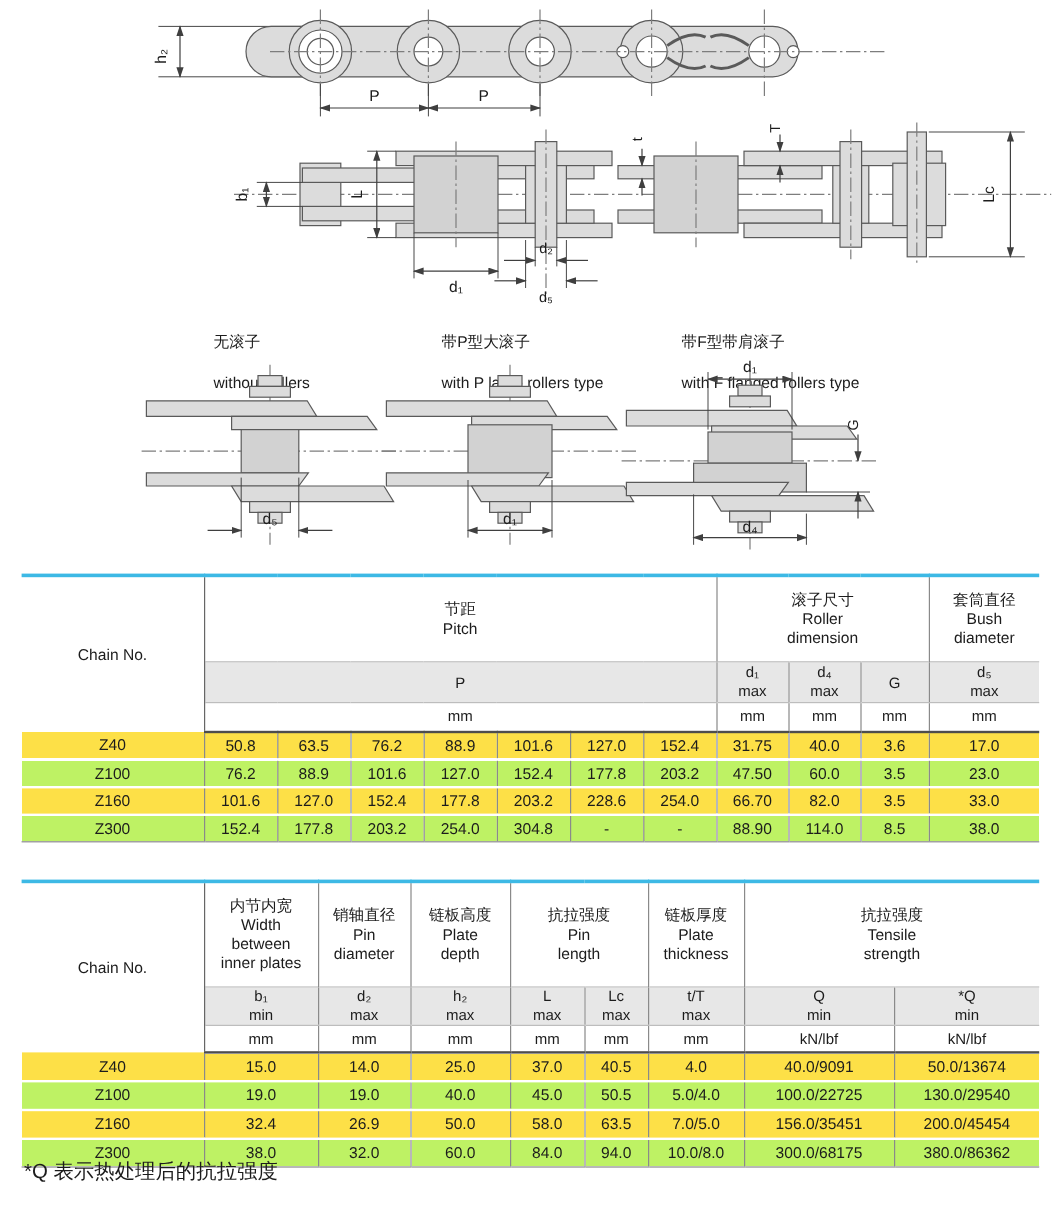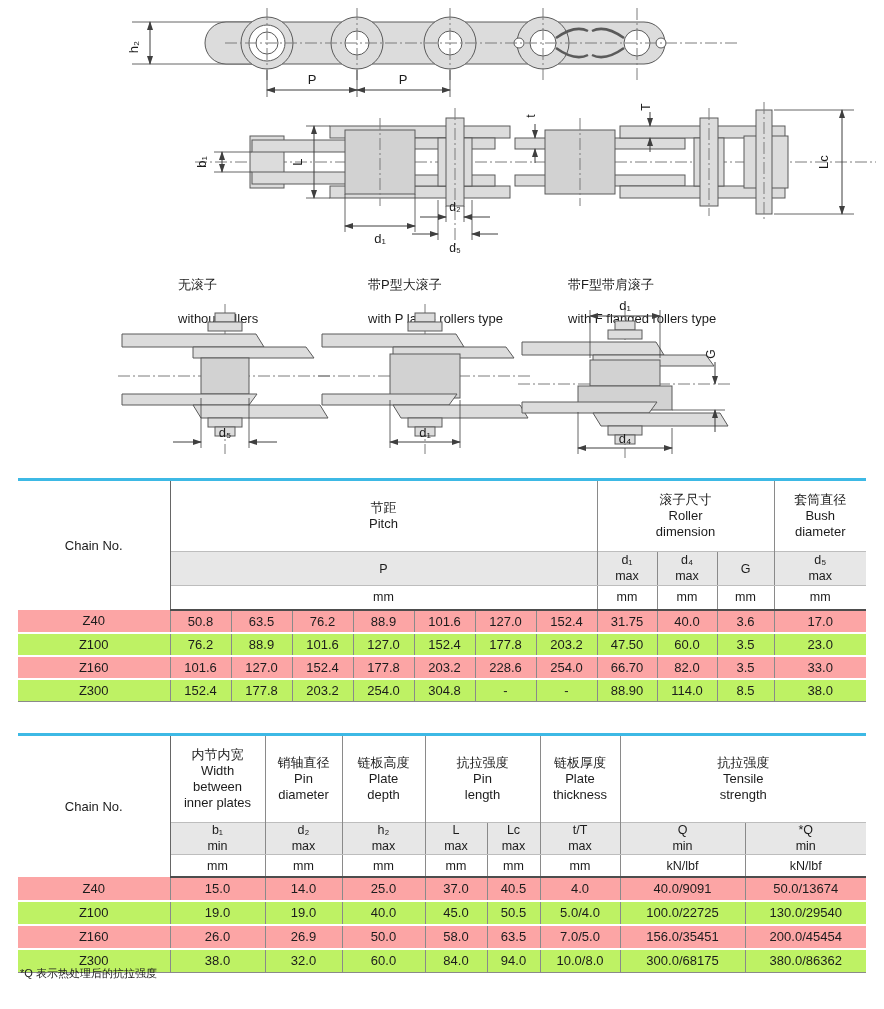--- a/index.html
+++ b/index.html
@@ -21,25 +21,25 @@
   .pre{white-space:pre-line;line-height:1.25;}
   .chain-col{border-right:1.5px solid #666;}
   .bl{border-left:1px solid #8a8a8a;}
   .grayrow td{background:#e7e7e7;border-top:1px solid #bdbdbd;border-bottom:1px solid #bdbdbd;}
   .mmrow td{border-bottom:2px solid #4d4d4d;font-size:12.5px;}
   .hdr1 td{font-size:13px;}
   .sub{font-size:12.5px;}
   .data-tr td{border-bottom:2px solid #ffffff;border-left:1px solid #8a8a8a;height:21px;}
   .t2 .data-tr td{height:22px;}
   .data-tr td:first-child{border-left:none;}
-  .data-tr.odd td{background:#fca5a5;}
+  .data-tr.odd td{background:#fde047;}
   .data-tr.even td{background:#bef264;}
   .data-tr.last td{border-bottom:1px solid #8a8a8a;}
   .tbl{position:absolute;left:18px;}
-  .footnote{position:absolute;left:20px;font-size:11px;line-height:1.35;white-space:pre-line;}
+  .footnote{position:absolute;left:20px;font-size:17px;line-height:1.35;white-space:pre-line;}
 </style>
 </head>
 <body>
 
 <div id="page">
 
   <svg style="left:0;top:0" width="884" height="112" viewBox="0 0 884 112">
     <defs>
       <marker id="ah" markerWidth="10" markerHeight="8" refX="8" refY="3" orient="auto-start-reverse" markerUnits="userSpaceOnUse">
         <path d="M0,0 L9,3 L0,6 Z" fill="#3f3f3f"></path>
@@ -436,21 +436,21 @@
           <td>19.0</td>
           <td>40.0</td>
           <td>45.0</td>
           <td>50.5</td>
           <td>5.0/4.0</td>
           <td>100.0/22725</td>
           <td>130.0/29540</td>
     </tr>
     <tr class="data-tr odd">
       <td>Z160</td>
-          <td>26.0</td>
+          <td>32.4</td>
           <td>26.9</td>
           <td>50.0</td>
           <td>58.0</td>
           <td>63.5</td>
           <td>7.0/5.0</td>
           <td>156.0/35451</td>
           <td>200.0/45454</td>
     </tr>
     <tr class="data-tr even last">
       <td>Z300</td>

